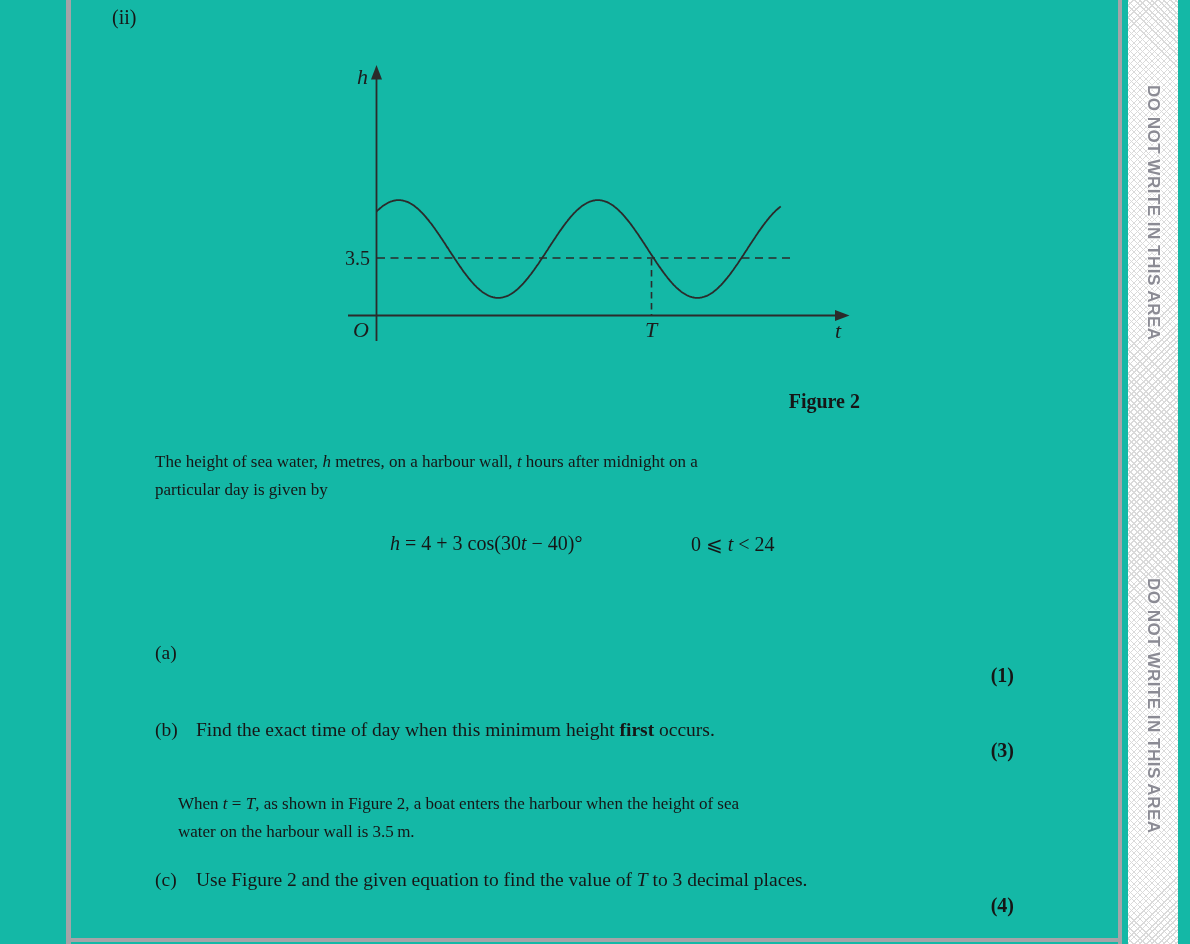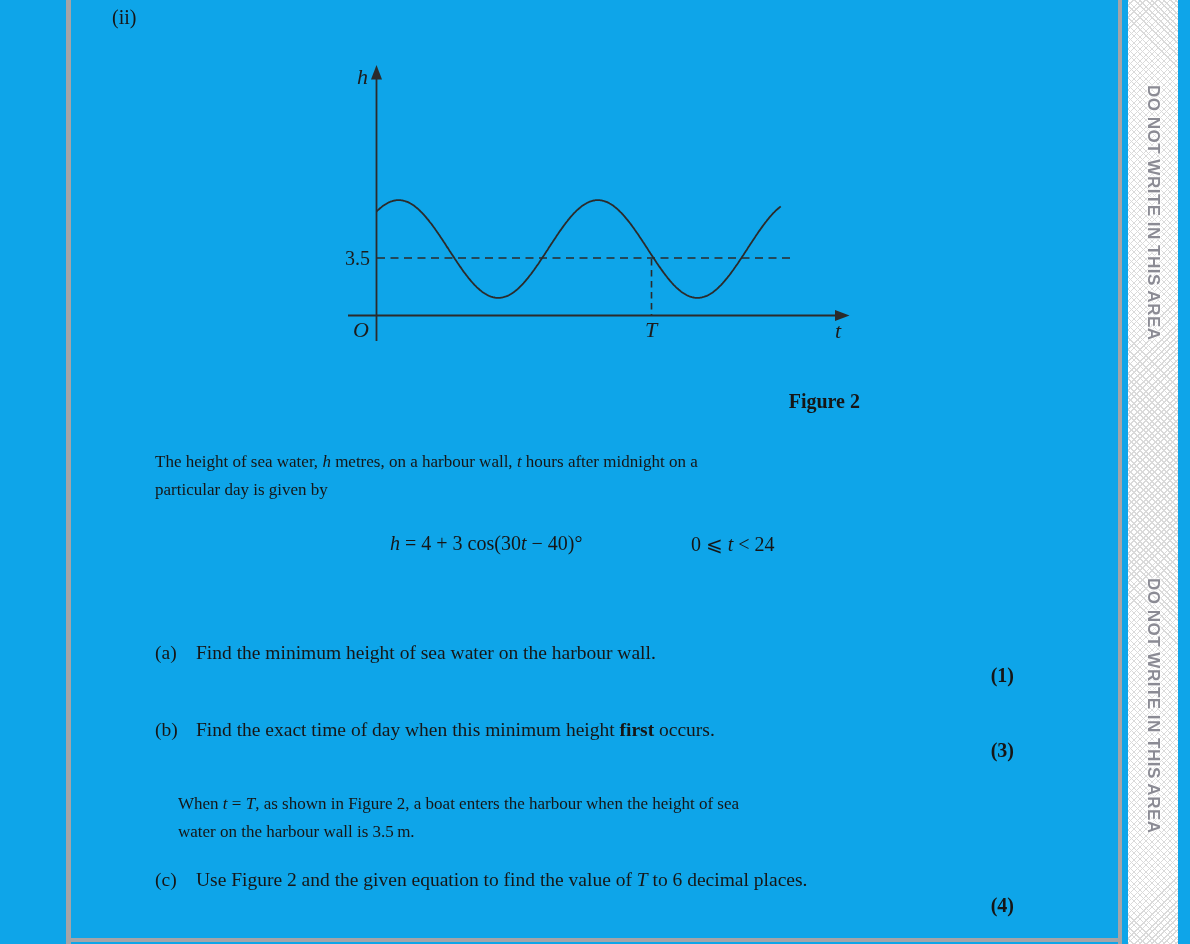--- a/index.html
+++ b/index.html
@@ -1,17 +1,17 @@
 <!DOCTYPE html>
 <html><head>
 <meta charset="utf-8">
 <style>
   html,body{margin:0;padding:0;background:#fff;}
   .page{
-    position:relative;width:1190px;height:944px;background:#0ea5e9;overflow:hidden;
+    position:relative;width:1190px;height:944px;background:#14b8a6;overflow:hidden;
     font-family:"Liberation Serif","DejaVu Serif",serif;color:#161616;
   }
   
   .border-left{position:absolute;left:66px;top:0;width:5px;height:944px;background:#a4a4a8;}
   .border-right{position:absolute;left:1118px;top:0;width:4px;height:944px;background:#a4a4a8;}
   .border-bottom{position:absolute;left:66px;top:938px;width:1056px;height:4px;background:#a4a4a8;}
 
   
   .sidebar{
     position:absolute;left:1128px;top:0;width:50px;height:944px;
@@ -89,35 +89,34 @@
   <div class="caption">Figure 2</div>
 
   <p class="body-text p1"><span>The height of sea water, </span><span class="rs-i">h</span><span> metres, on a harbour wall, </span><span class="rs-i">t</span><span> hours after midnight on a</span><br><span>particular day is given by</span></p>
 
   <div class="eq"><span class="rs-i">h</span><span> = 4 + 3 cos(30</span><span class="rs-i">t</span><span> − 40)°</span></div>
   <div class="eq-domain"><span>0 ⩽ </span><span class="rs-i">t</span><span> &lt; 24</span></div>
 
 
   <div class="q qa">
     <span class="q-label">(a)</span>
-    <span class="q-text"><span>Find the minimum height of sea water on the harbour wall.</span></span>
   </div>
   <div class="mark m1">(1)</div>
 
   <div class="q qb">
     <span class="q-label">(b)</span>
     <span class="q-text"><span>Find the exact time of day when this minimum height </span><span class="rs-b">first</span><span> occurs.</span></span>
   </div>
   <div class="mark m3">(3)</div>
 
   <p class="body-text p3"><span>When </span><span class="rs-i">t</span><span> = </span><span class="rs-i">T</span><span>, as shown in Figure 2, a boat enters the harbour when the height of sea</span><br><span>water on the harbour wall is 3.5 m.</span></p>
 
   <div class="q qc">
     <span class="q-label">(c)</span>
-    <span class="q-text"><span>Use Figure 2 and the given equation to find the value of </span><span class="rs-i">T</span><span> to 6 decimal places.</span></span>
+    <span class="q-text"><span>Use Figure 2 and the given equation to find the value of </span><span class="rs-i">T</span><span> to 3 decimal places.</span></span>
   </div>
   <div class="mark m4">(4)</div>
 
   <div class="sidebar">
     <div class="wm wm1" style="color: rgb(139, 139, 148);">DO NOT WRITE IN THIS AREA</div>
     <div class="wm wm2" style="color: rgb(139, 139, 148);">DO NOT WRITE IN THIS AREA</div>
   </div>
 
 </div>
 

